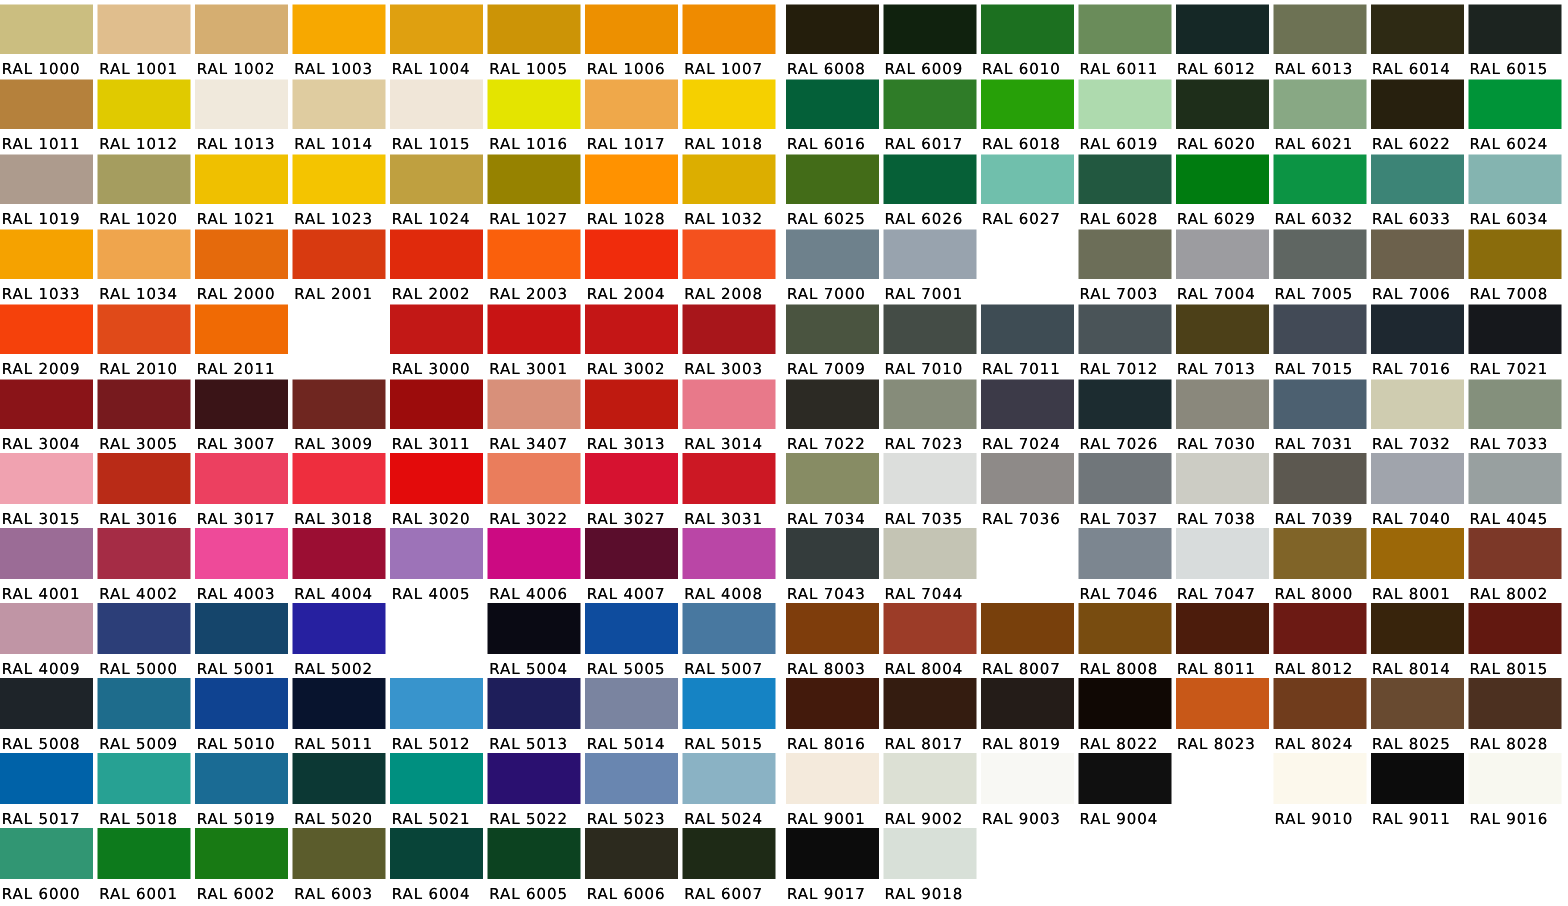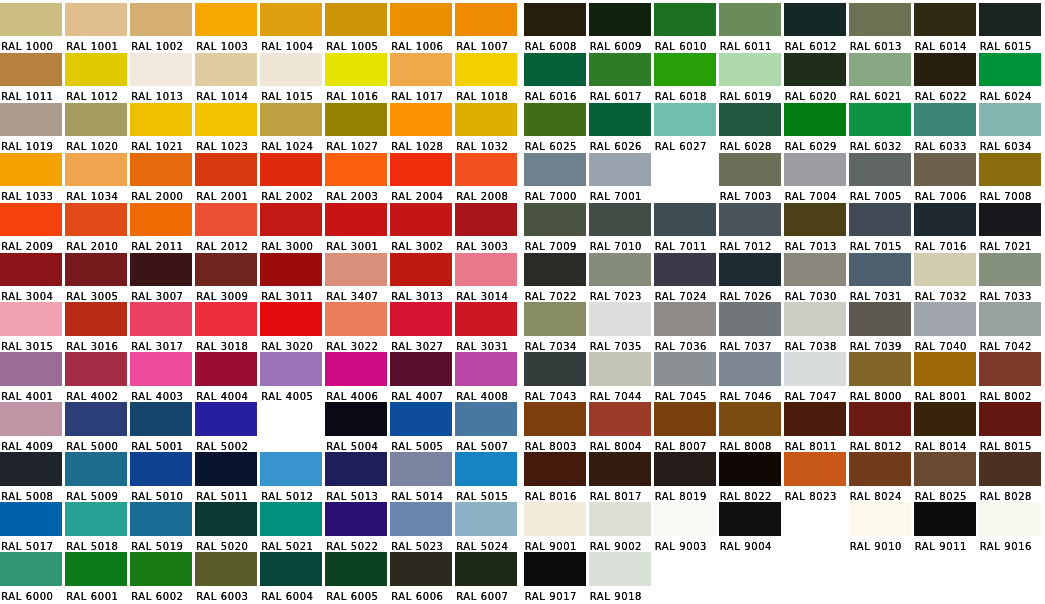--- a/index.html
+++ b/index.html
@@ -162,24 +162,20 @@
           <div class="lab">RAL 2009</div>
         </div>
 <div class="cell" style="left:65.0px;width:65.0px">
           <div class="sw" style="width: 62.4px; background-color: rgb(224, 74, 25);"></div>
           <div class="lab">RAL 2010</div>
         </div>
 <div class="cell" style="left:130.0px;width:65.0px">
           <div class="sw" style="width: 62.4px; background-color: rgb(240, 106, 4);"></div>
           <div class="lab">RAL 2011</div>
         </div>
-<div class="cell" style="left:195.0px;width:65.0px">
-          <div class="sw" style="width: 62.4px; background-color: rgb(236, 80, 50);"></div>
-          <div class="lab">RAL 2012</div>
-        </div>
 <div class="cell" style="left:260.0px;width:65.0px">
           <div class="sw" style="width: 62.4px; background-color: rgb(194, 24, 22);"></div>
           <div class="lab">RAL 3000</div>
         </div>
 <div class="cell" style="left:325.0px;width:65.0px">
           <div class="sw" style="width: 62.4px; background-color: rgb(200, 20, 20);"></div>
           <div class="lab">RAL 3001</div>
         </div>
 <div class="cell" style="left:390.0px;width:65.0px">
           <div class="sw" style="width: 62.4px; background-color: rgb(196, 22, 22);"></div>
@@ -650,36 +646,32 @@
 <div class="cell" style="left:325.0px;width:65.0px">
           <div class="sw" style="width: 62.4px; background-color: rgb(92, 88, 80);"></div>
           <div class="lab">RAL 7039</div>
         </div>
 <div class="cell" style="left:390.0px;width:65.0px">
           <div class="sw" style="width: 62.4px; background-color: rgb(160, 164, 172);"></div>
           <div class="lab">RAL 7040</div>
         </div>
 <div class="cell" style="left:455.0px;width:65.0px">
           <div class="sw" style="width: 62.4px; background-color: rgb(152, 160, 160);"></div>
-          <div class="lab">RAL 7042</div>
+          <div class="lab">RAL 4045</div>
         </div>
 </div>
 <div class="row" style="top:349.65px">
 <div class="cell" style="left:0.0px;width:65.0px">
           <div class="sw" style="width: 62.4px; background-color: rgb(52, 60, 60);"></div>
           <div class="lab">RAL 7043</div>
         </div>
 <div class="cell" style="left:65.0px;width:65.0px">
           <div class="sw" style="width: 62.4px; background-color: rgb(196, 196, 180);"></div>
           <div class="lab">RAL 7044</div>
         </div>
-<div class="cell" style="left:130.0px;width:65.0px">
-          <div class="sw" style="width: 62.4px; background-color: rgb(138, 144, 148);"></div>
-          <div class="lab">RAL 7045</div>
-        </div>
 <div class="cell" style="left:195.0px;width:65.0px">
           <div class="sw" style="width: 62.4px; background-color: rgb(124, 134, 144);"></div>
           <div class="lab">RAL 7046</div>
         </div>
 <div class="cell" style="left:260.0px;width:65.0px">
           <div class="sw" style="width: 62.4px; background-color: rgb(216, 220, 220);"></div>
           <div class="lab">RAL 7047</div>
         </div>
 <div class="cell" style="left:325.0px;width:65.0px">
           <div class="sw" style="width: 62.4px; background-color: rgb(128, 100, 40);"></div>

